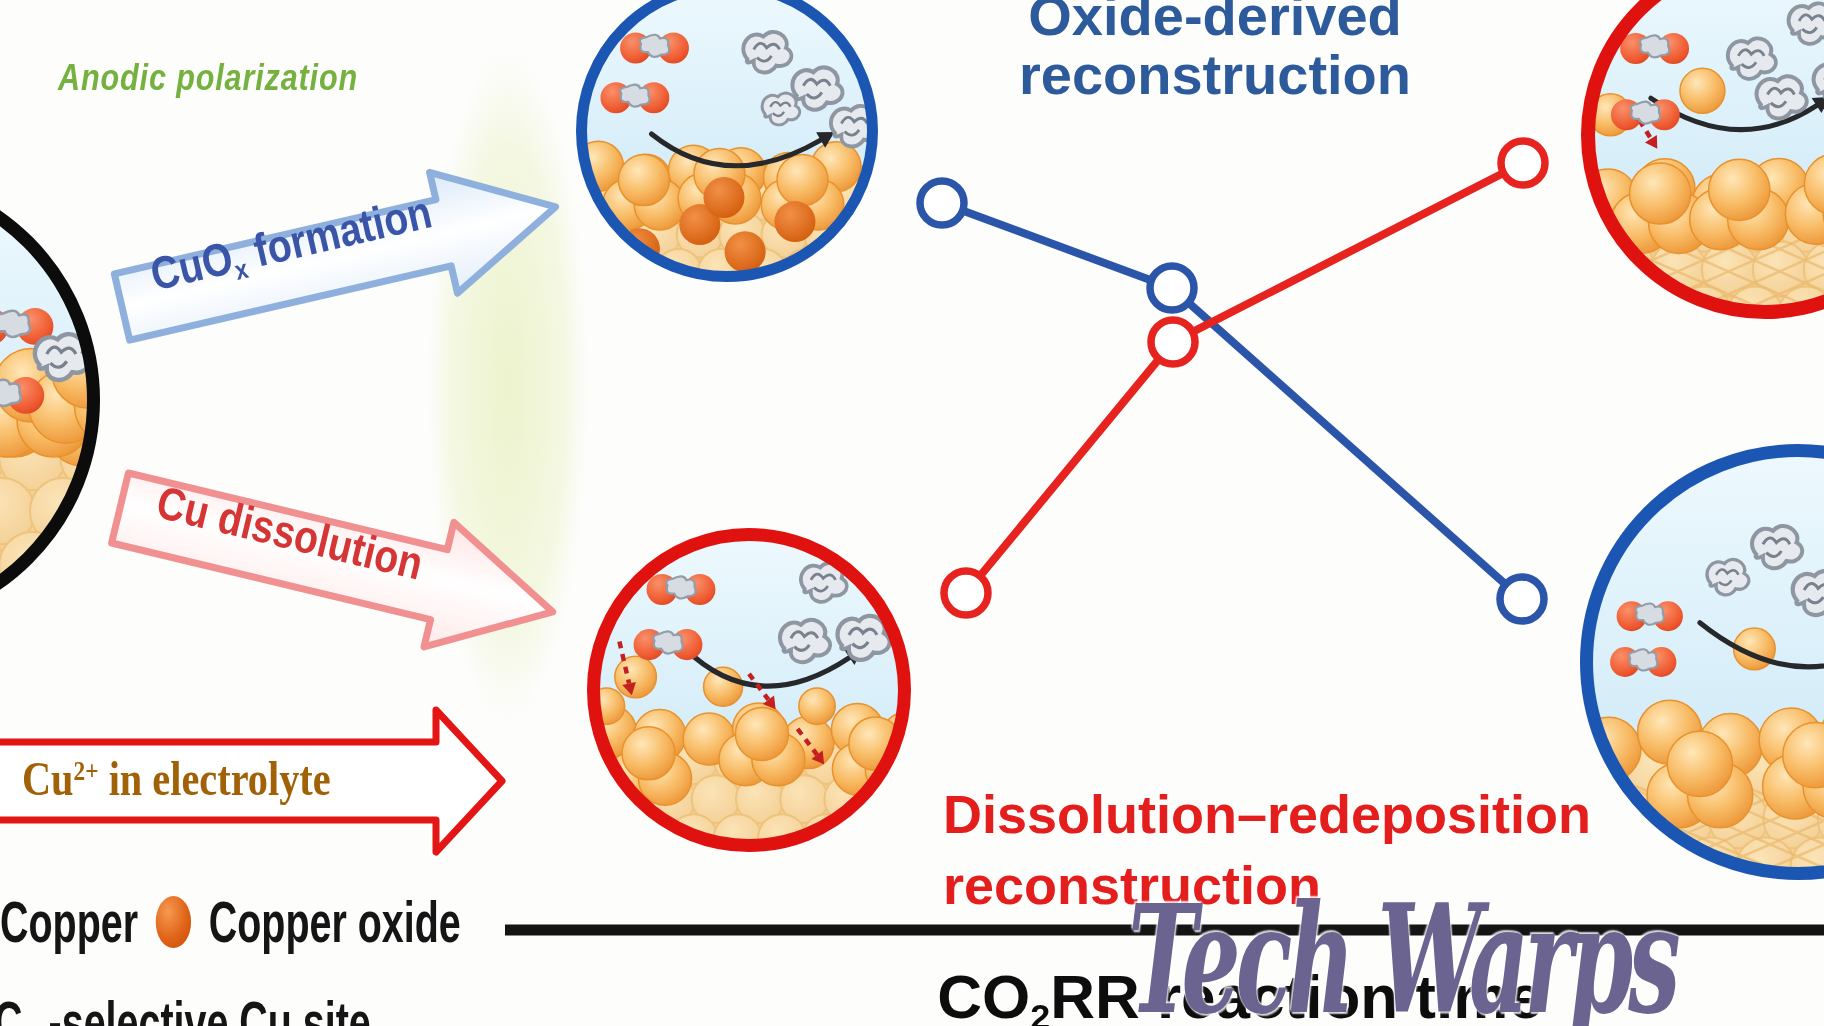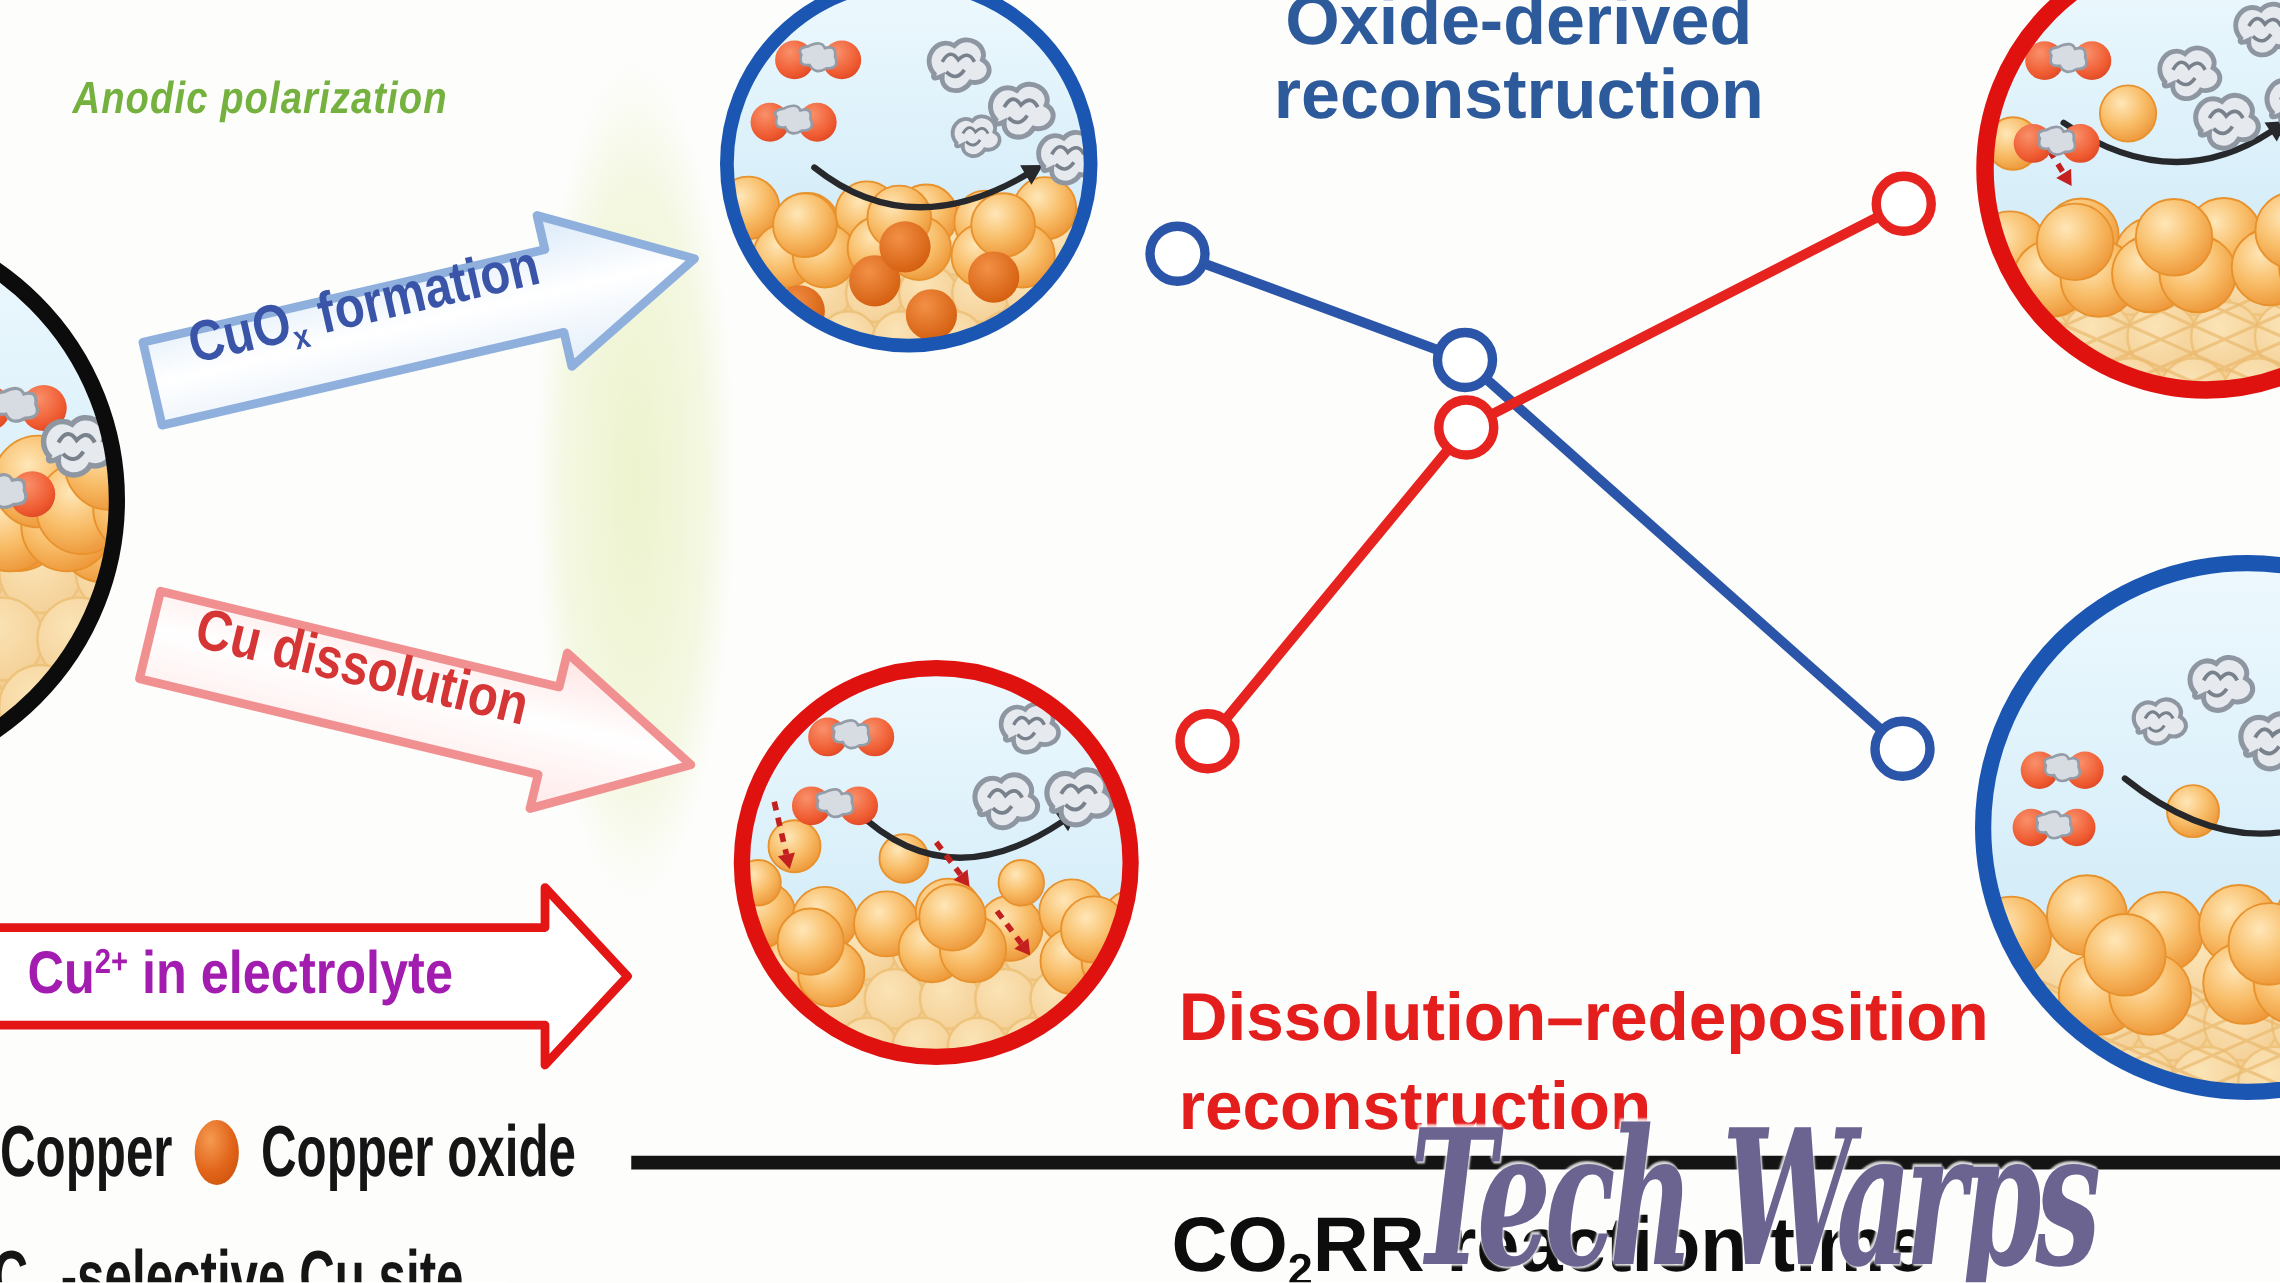--- a/index.html
+++ b/index.html
@@ -6,21 +6,21 @@
   .canvas{
     position:relative;width:1824px;height:1026px;overflow:hidden;
     background:#fdfdfc;font-family:"Liberation Sans",sans-serif;
   }
   #scene{position:absolute;left:0;top:0;}
   .txt{position:absolute;white-space:nowrap;font-weight:bold;line-height:1;}
   .squeeze{display:inline-block;transform:scaleX(0.85);transform-origin:left center;}
   #anodic-label{left:18px;top:60px;font-size:36px;font-style:italic;color:#74b13f;letter-spacing:1px;margin-left:40px;}
   #cuox-label{left:152px;top:252px;font-size:46px;color:#3a55a8;transform:rotate(-13deg);transform-origin:left center;}
   #cudiss-label{left:158px;top:478px;font-size:46px;color:#d63535;transform:rotate(13.5deg);transform-origin:left center;}
-  #cuelec-label{left:22px;top:755px;font-size:48px;color:#a21caf;}
+  #cuelec-label{left:22px;top:755px;font-size:48px;color:#a16207;font-family:Liberation Serif, serif;}
   #cuelec-label .squeeze{transform:scaleX(0.84);}
   #oxide-title{left:915px;top:-13px;width:600px;text-align:center;font-size:56px;line-height:1.05;color:#2d5a9b;}
   #diss-title{left:943px;top:779px;width:600px;text-align:left;font-size:54px;line-height:1.32;color:#e41d1d;}
   #axis-label{left:930px;top:966px;width:620px;text-align:center;font-size:62px;color:#0d0d0d;}
   .legend-row{position:absolute;display:flex;align-items:center;gap:26px;font-weight:bold;
     color:#151515;font-size:58px;transform:scaleX(0.68);transform-origin:left center;white-space:nowrap;}
   #legend-row-1{left:0px;top:888px;}
   #legend-row-2{left:-6px;top:988px;}
   .legend-swatch{width:52px;height:52px;border-radius:50%;
     background:radial-gradient(circle at 35% 30%, #f59a50 0%, #e06318 55%, #c44e06 100%);}

